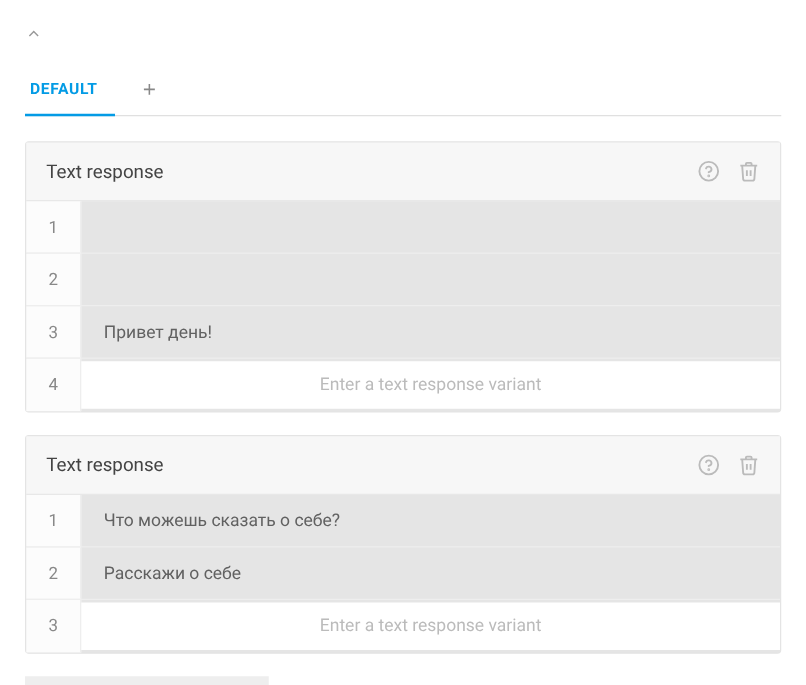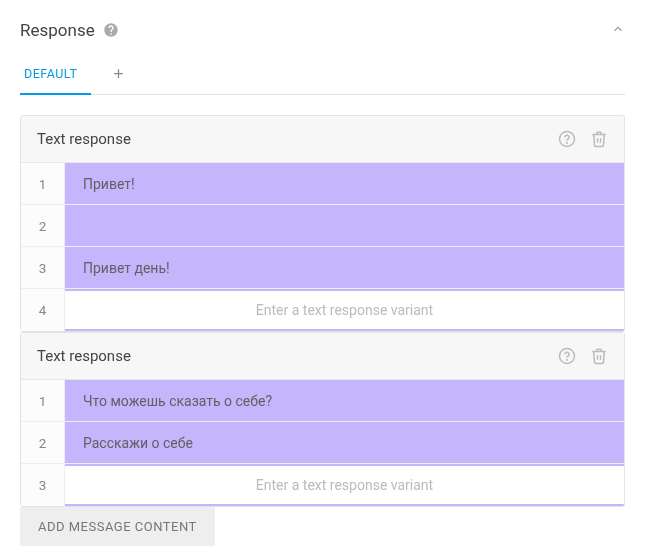--- a/index.html
+++ b/index.html
@@ -41,41 +41,42 @@
     }
     .tabs-row {
       display: flex;
       align-items: center;
       border-bottom: 1px solid #e0e0e0;
       margin-bottom: 20px;
     }
     .tab {
       padding: 10px 14px 12px 4px;
       font-size: 12.5px;
-      font-weight: 400;
+      font-weight: 700;
       letter-spacing: 0.5px;
       cursor: pointer;
       margin-right: 14px;
     }
     .tab.active {
       color: #039be5;
       border-bottom: 2px solid #039be5;
       margin-bottom: -1px;
     }
     .add-tab {
       color: #888;
       font-size: 18px;
       padding: 6px;
       cursor: pointer;
       line-height: 1;
     }
     .card {
       border: 1px solid #e4e4e4;
       border-radius: 3px;
-      background: #c4b5fd;
+      margin-bottom: 18px;
+      background: #e5e5e5;
     }
     .card-header {
       display: flex;
       align-items: center;
       justify-content: space-between;
       padding: 14px 16px;
       background: #f7f7f7;
       border-bottom: 1px solid #e8e8e8;
     }
     .card-title {
@@ -145,28 +146,20 @@
       cursor: pointer;
       font-family: inherit;
     }
   </style>
 </head>
 <body>
 
 
 
 <div class="header">
-  <div class="header-left">
-    <span class="section-title">Response</span>
-    <span class="help-icon-circle">
-      <svg viewBox="0 0 24 24" fill="currentColor">
-          <path d="M12 2C6.48 2 2 6.48 2 12s4.48 10 10 10 10-4.48 10-10S17.52 2 12 2zm1 17h-2v-2h2v2zm2.07-7.75l-.9.92C13.45 12.9 13 13.5 13 15h-2v-.5c0-1.1.45-2.1 1.17-2.83l1.24-1.26c.37-.36.59-.86.59-1.41 0-1.1-.9-2-2-2s-2 .9-2 2H8c0-2.21 1.79-4 4-4s4 1.79 4 4c0 .88-.36 1.68-.93 2.25z"></path>
-        </svg>
-    </span>
-  </div>
   <span class="chevron">
     <svg width="14" height="14" viewBox="0 0 24 24" fill="none" stroke="currentColor" stroke-width="2">
         <polyline points="18 15 12 9 6 15"></polyline>
       </svg>
   </span>
 </div>
 
 <div class="tabs-row">
   <div class="tab active">DEFAULT</div>
   <div class="add-tab">
@@ -193,21 +186,20 @@
             <polyline points="3 6 5 6 21 6"></polyline>
             <path d="M19 6l-1 14a2 2 0 01-2 2H8a2 2 0 01-2-2L5 6"></path>
             <path d="M10 11v6M14 11v6"></path>
             <path d="M9 6V4a1 1 0 011-1h4a1 1 0 011 1v2"></path>
           </svg>
       </span>
     </div>
   </div>
   <div class="row">
     <div class="row-num">1</div>
-    <div class="row-text">Привет!</div>
   </div>
   <div class="row">
     <div class="row-num">2</div>
   </div>
   <div class="row">
     <div class="row-num">3</div>
     <div class="row-text">Привет день!</div>
   </div>
   <div class="row">
     <div class="row-num">4</div>

